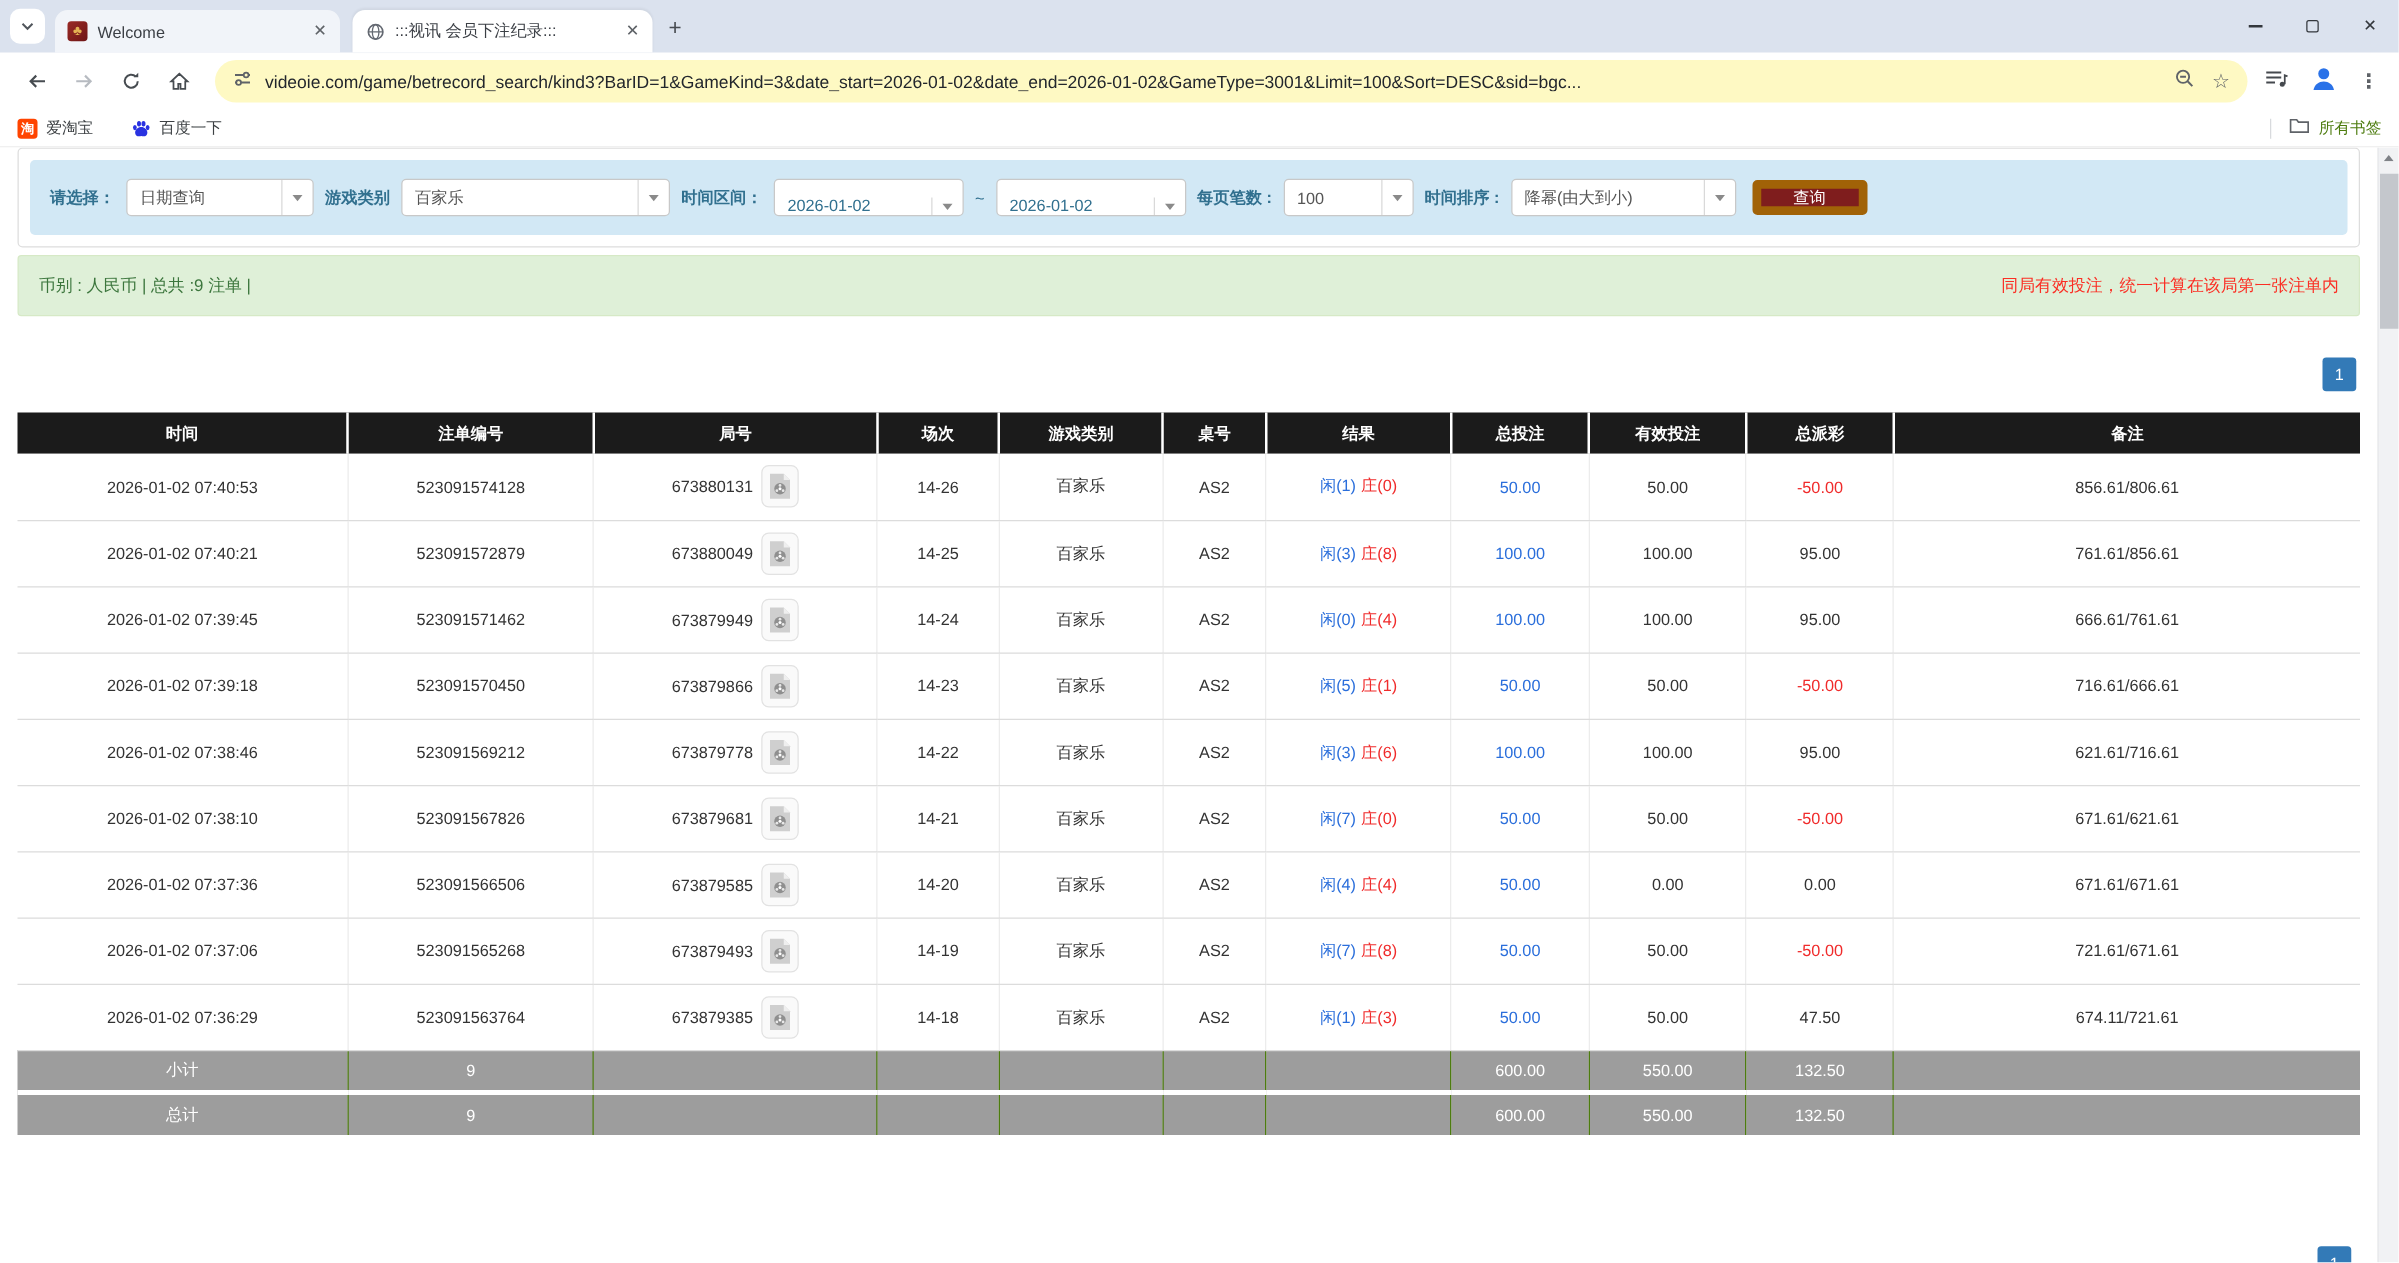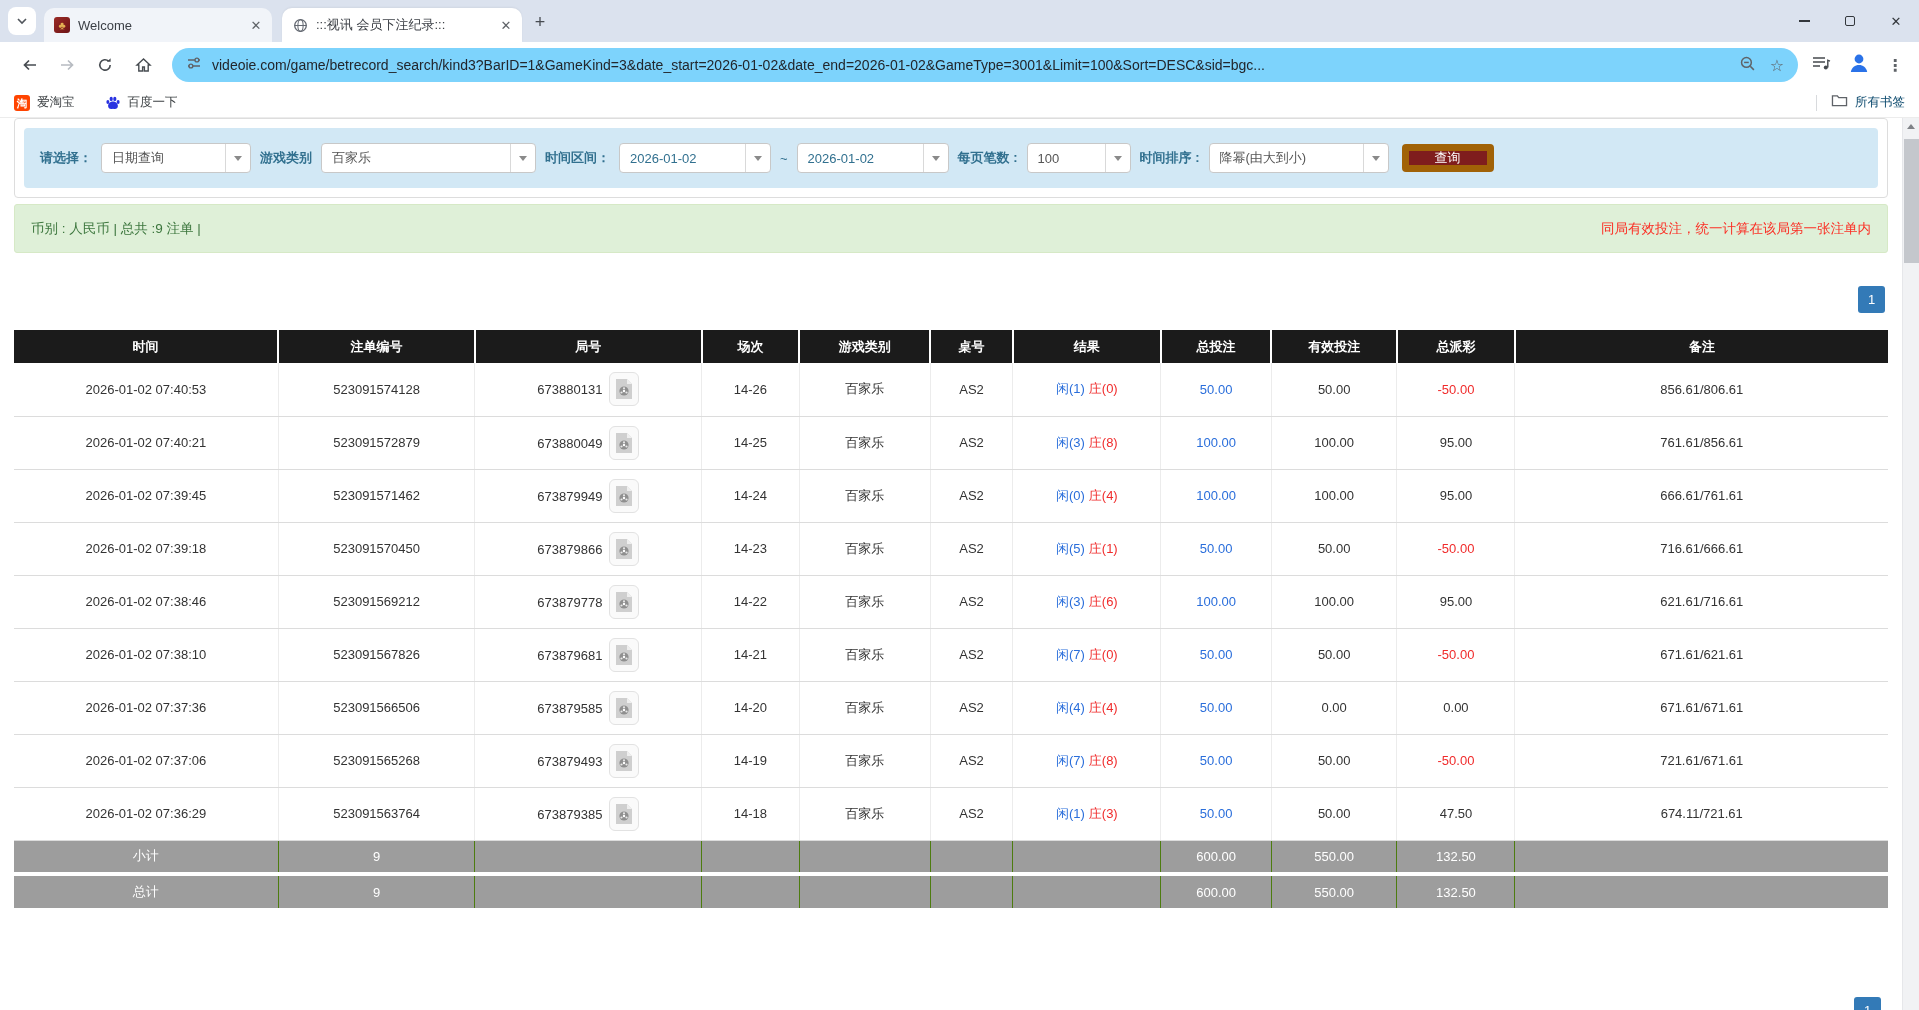--- a/index.html
+++ b/index.html
@@ -23,21 +23,21 @@
     color:#e3b153; font-size:11px; line-height:16px; text-align:center; font-weight:bold; }
   .newtab { width:28px; height:28px; margin:0 0 6px 4px; display:flex; align-items:center; justify-content:center;
     font-size:18px; color:#474b51; }
   .win-controls { position:absolute; right:0; top:0; height:42px; display:flex; }
   .win-btn { width:46px; height:100%; display:flex; align-items:center; justify-content:center; color:#33373c; font-size:13px; }
   .win-max-glyph { width:10px; height:10px; border:1.2px solid #33373c; border-radius:2px; }
   .win-min-glyph { width:11px; height:1.4px; background:#33373c; }
   
   .toolbar { height:46px; background:#fff; display:flex; align-items:center; padding:0 10px; }
   .nav-icon { width:34px; height:34px; display:flex; align-items:center; justify-content:center; margin:0 2px; flex:0 0 auto; }
-  .addressbar { flex:1; min-width:0; height:34px; background:#7dd3fc; border-radius:17px; display:flex; align-items:center;
+  .addressbar { flex:1; min-width:0; height:34px; background:#fef9c3; border-radius:17px; display:flex; align-items:center;
     margin:0 10px; padding:0 14px; }
   .ab-url { flex:1; min-width:0; font-size:14px; color:#22262c; white-space:nowrap; overflow:hidden; margin-left:10px; }
   .ab-right { display:flex; align-items:center; gap:14px; margin-left:10px; }
   .tool-right { display:flex; align-items:center; gap:16px; margin:0 6px 0 4px; }
   .kebab { font-size:16px; color:#5f6368; font-weight:bold; letter-spacing:0; }
   
   .bookmarks { height:30px; background:#fff; display:flex; align-items:center; padding:0 14px; border-bottom:1px solid #ececec; }
   .bm { display:flex; align-items:center; margin-right:30px; font-size:12.5px; color:#3c4043; }
   .bm .bm-icon { margin-right:7px; display:flex; }
   .fav-taobao { width:16px; height:16px; border-radius:3px; background:#ff4400; color:#fff; font-size:10.5px;
@@ -49,21 +49,21 @@
   .content { margin-right:17px; padding:0 14px; }
   .page-title { font-size:21px; line-height:26px; font-weight:bold; color:#333; margin:-12px 0 36px 2px; }
   .filter-outer { border:1px solid #ddd; border-radius:4px; padding:9px; background:#fff; }
   .filter-inner { background:#d2e8f5; border-radius:4px; height:60px; display:flex; align-items:center; padding:0 16px; gap:9px; }
   .f-label { color:#31708f; font-weight:bold; font-size:13px; white-space:nowrap; }
   .sel { background:#fff; border:1px solid #c8c8c8; border-radius:4px; height:30px; display:flex; align-items:stretch; flex:0 0 auto; }
   .sel-val { padding:0 10px; font-size:13px; color:#555; flex:1; display:flex; align-items:center; white-space:nowrap; overflow:hidden; }
   .sel-val.blue { color:#31708f; }
   .sel-btn { width:25px; border-left:1px solid #d9d9d9; display:flex; align-items:center; justify-content:center; }
   .caret { width:0; height:0; border:4px solid transparent; border-top:5px solid #8a8a8a; margin-top:5px; }
-  .w-type { width:150px; } .w-game { width:215px; } .w-date { width:152px; } .w-per { width:104px; } .w-sort { width:180px; }
+  .w-type { width:150px; } .w-game { width:215px; } .w-date { width:152px;align-items:flex-end; } .w-per { width:104px; } .w-sort { width:180px; }
   .tilde { color:#31708f; font-size:13px; }
   .btn-search { background:#7f1d1d; color:#fff; border:7px solid #a16207; border-radius:4px; height:28px;
     padding:0 26px; font-size:13px; margin-left:4px; display:flex; align-items:center; }
   .notice { margin-top:6px; background:#dff0d8; border:1px solid #d6e9c6; border-radius:3px; height:49px;
     display:flex; align-items:center; justify-content:space-between; padding:0 16px; font-size:13.5px; }
   .notice-left { color:#3c763d; }
   .notice-right { color:#fb2e24; }
   .pagination-top { margin-top:33px; display:flex; justify-content:flex-end; padding-right:3px; }
   .page-btn { min-width:27px; height:27px; background:#337ab7; border-radius:3px; color:#fff; font-size:13px;
     display:flex; align-items:center; justify-content:center; }
@@ -208,21 +208,21 @@
     </span>
     <span>百度一下</span>
   </div>
   <div class="bm-right">
     <span class="bm-divider"></span>
     <span class="bm-icon" style="margin-right:7px;">
       <svg width="17" height="15" viewBox="0 0 18 16">
           <path d="M1.5 3h5.2l1.5 2h8.3v8.5H1.5z" fill="none" stroke="#5f6368" stroke-width="1.4"></path>
         </svg>
     </span>
-    <span style="font-size:12.5px;color:#0c4a6e;">所有书签</span>
+    <span style="font-size:12.5px;color:#4d7c0f;">所有书签</span>
   </div>
 </div>
 
 <div class="page">
   <div class="content">
 
     <div class="filter-outer">
       <div class="filter-inner">
         <span class="f-label">请选择：</span>
         <div class="sel w-type">

